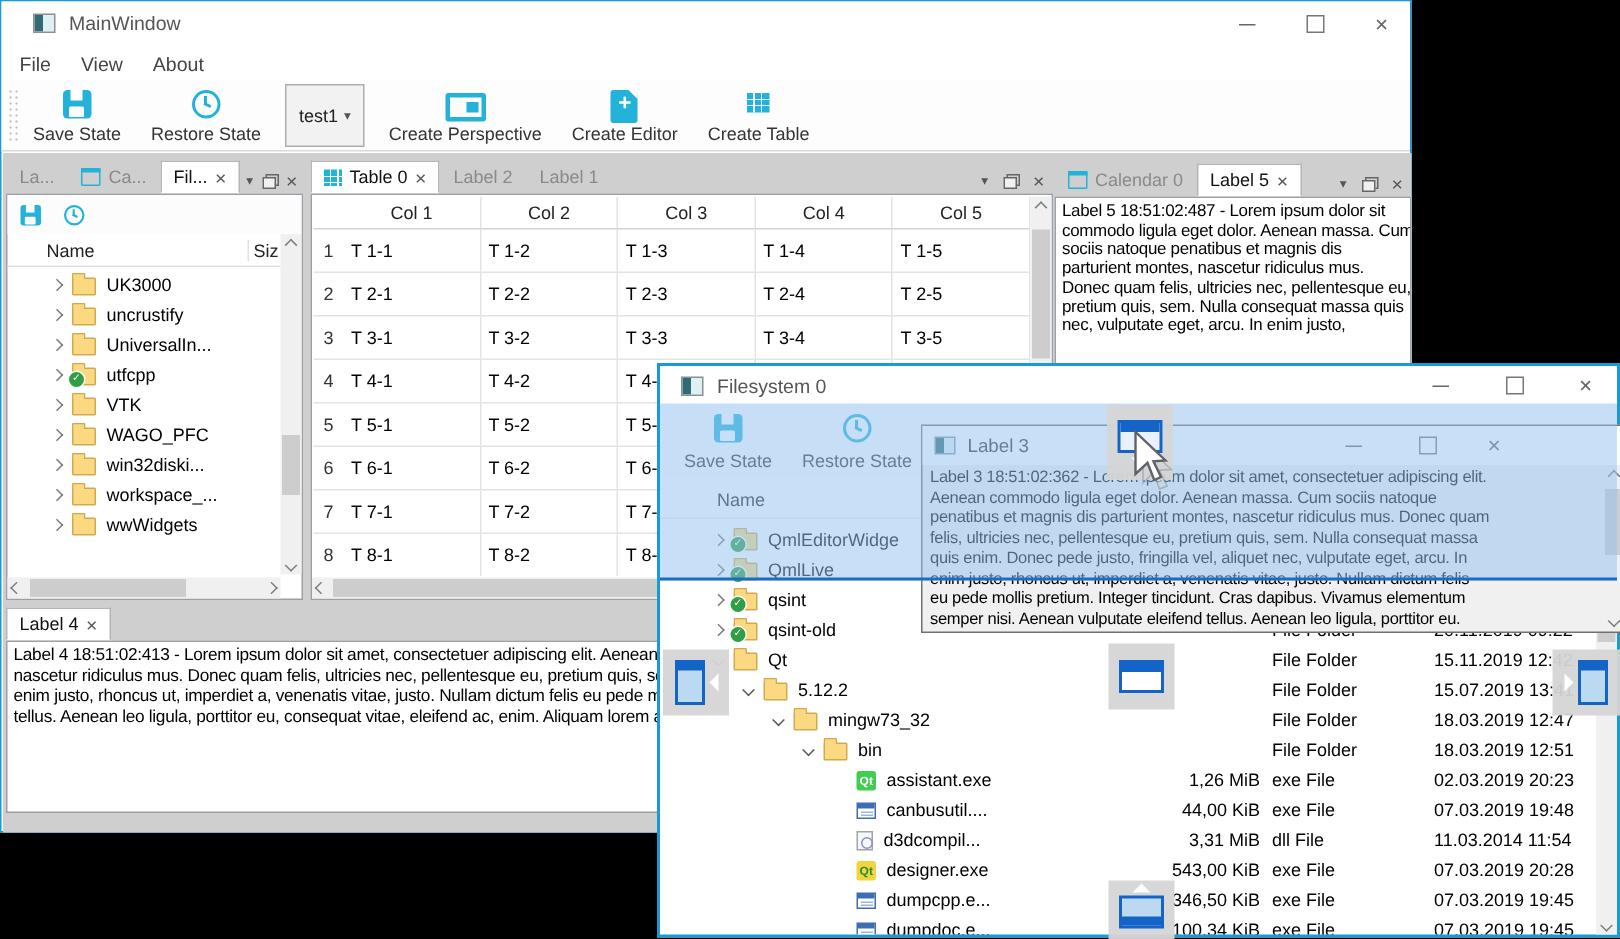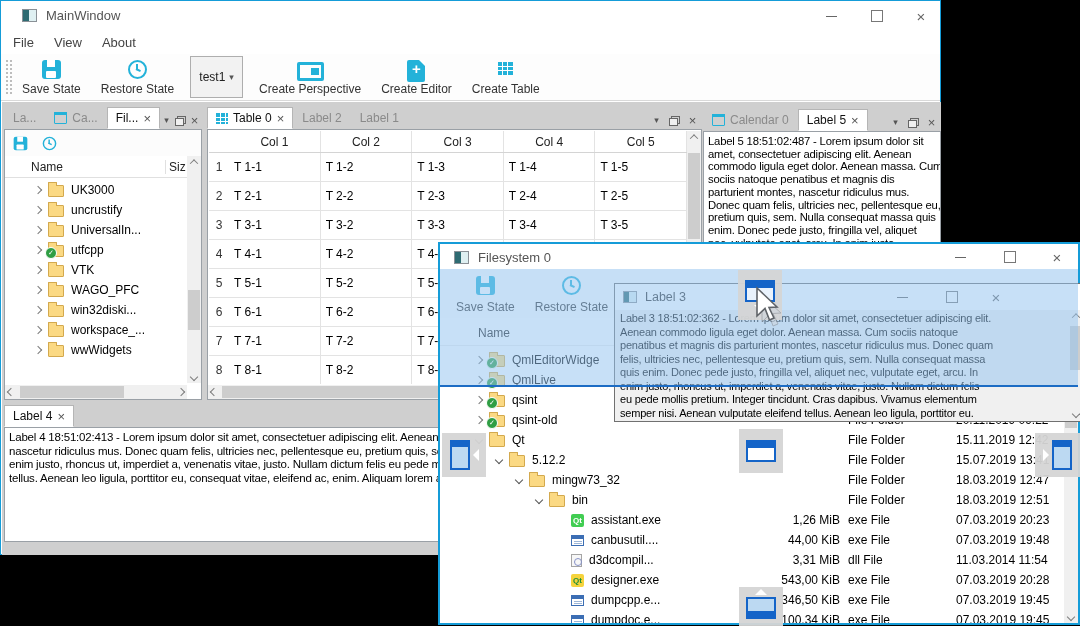--- a/index.html
+++ b/index.html
@@ -422,27 +422,25 @@
           <span class="spacer"></span>
           <span class="tbtn glyph-arrow">▾</span>
           <span class="tbtn">
               <span class="ico-float"></span>
             </span>
           <span class="tbtn glyph-x">×</span>
         </div>
         <div class="pbody">
           <div class="label-lines">
             <div class="tline">Label 5 18:51:02:487 - Lorem ipsum dolor sit</div>
-              <div class="tline">amet, consectetuer adipiscing elit. Aenean</div>
               <div class="tline">commodo ligula eget dolor. Aenean massa. Cum</div>
               <div class="tline">sociis natoque penatibus et magnis dis</div>
               <div class="tline">parturient montes, nascetur ridiculus mus.</div>
               <div class="tline">Donec quam felis, ultricies nec, pellentesque eu,</div>
               <div class="tline">pretium quis, sem. Nulla consequat massa quis</div>
-              <div class="tline">enim. Donec pede justo, fringilla vel, aliquet</div>
               <div class="tline">nec, vulputate eget, arcu. In enim justo,</div>
           </div>
         </div>
       </div>
 
       <div class="panel p-bottom">
         <div class="tabbar">
           <span class="tab active">
             <span>Label 4</span>
             <span class="glyph-x">×</span>
@@ -546,21 +544,21 @@
           <span class="fs-size"></span>
           <span class="fs-type">File Folder</span>
           <span class="fs-date">18.03.2019 12:51</span>
         </div>
         <div class="frow" data-chev="" style="padding-left: 118px;">
           <span class="chev"></span>
           <span class="fico" data-icon="qt"></span>
           <span>assistant.exe</span>
           <span class="fs-size">1,26 MiB</span>
           <span class="fs-type">exe File</span>
-          <span class="fs-date">07.03.2019 20:23</span>
+          <span class="fs-date">02.03.2019 20:23</span>
         </div>
         <div class="frow" data-chev="" style="padding-left: 118px;">
           <span class="chev"></span>
           <span class="fico" data-icon="app"></span>
           <span>canbusutil....</span>
           <span class="fs-size">44,00 KiB</span>
           <span class="fs-type">exe File</span>
           <span class="fs-date">07.03.2019 19:48</span>
         </div>
         <div class="frow" data-chev="" style="padding-left: 118px;">

